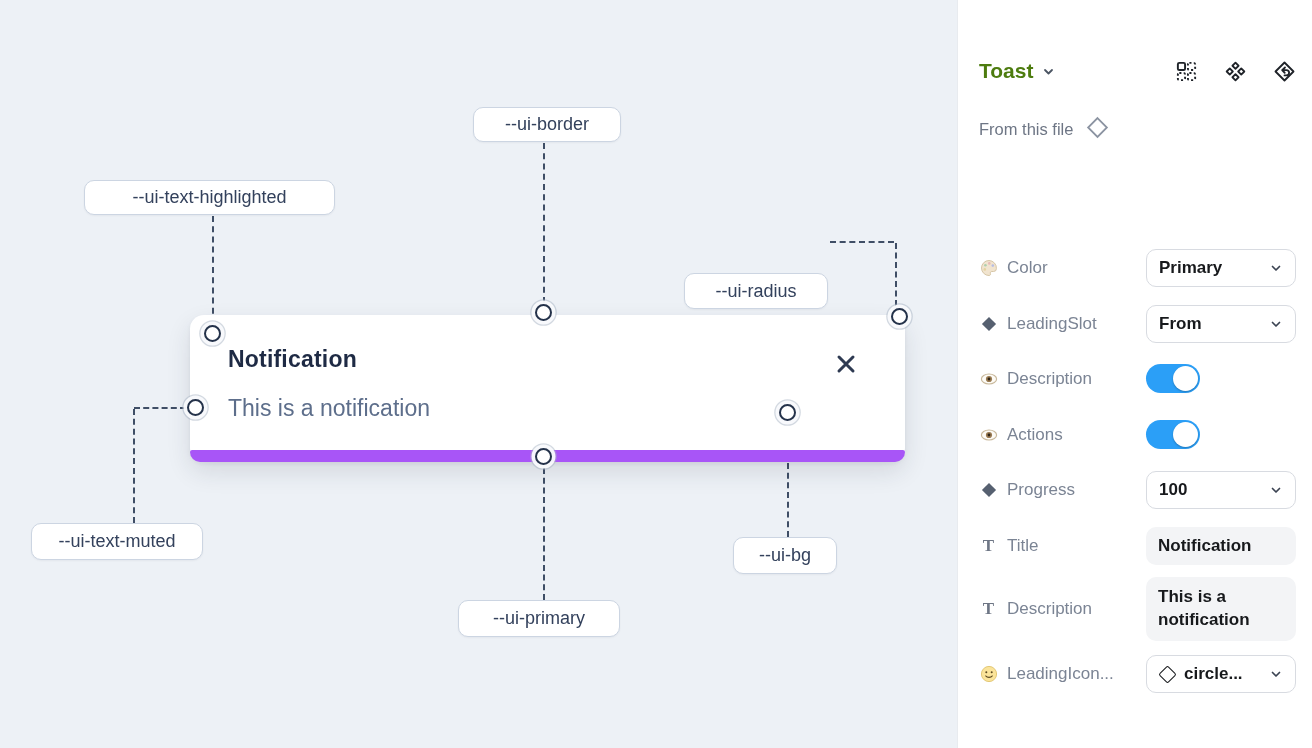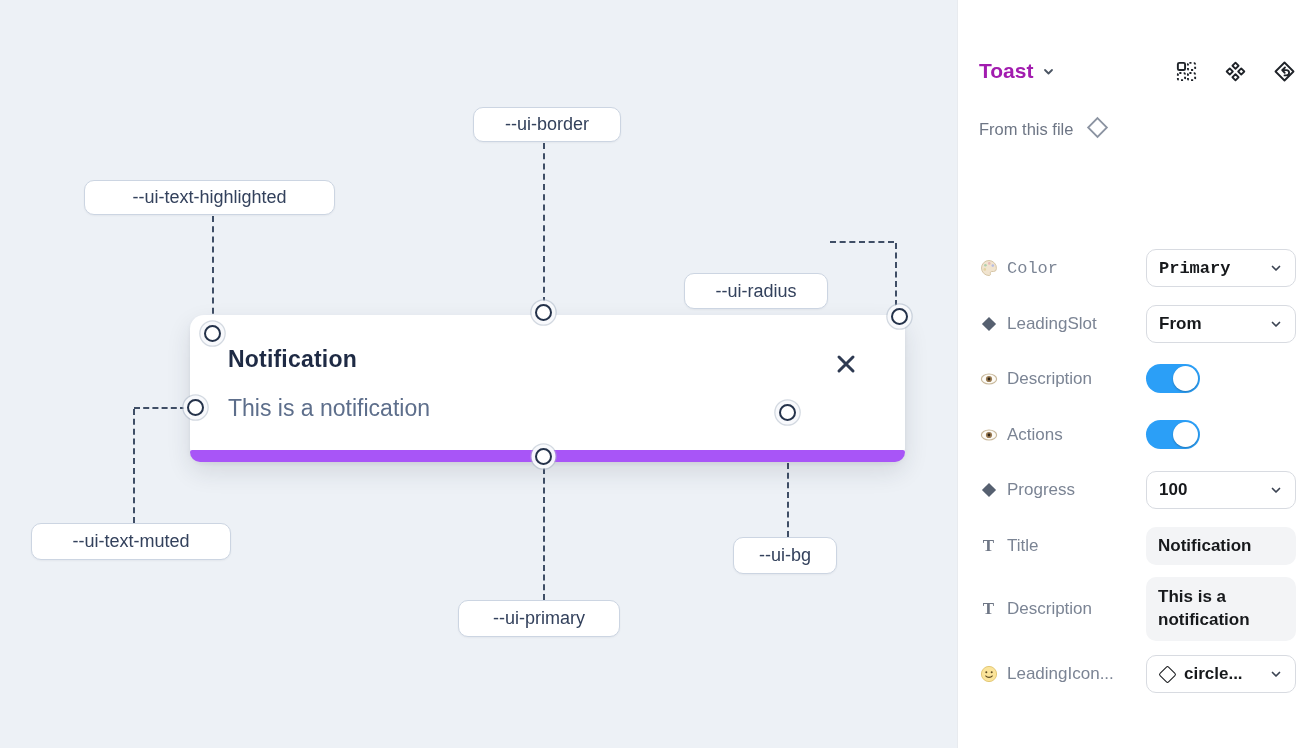--- a/index.html
+++ b/index.html
@@ -26,21 +26,21 @@
   .dash-h { position:absolute; height:0; border-top:2.4px dashed #3f4e66; }
 
   .dot { position:absolute; width:17px; height:17px; border:2.6px solid #24324a; background:#fff;
     border-radius:50%;
     box-shadow:0 0 0 3.5px rgba(250,251,253,.95), 0 0 0 4.8px rgba(168,179,196,.5); }
 
   
   .panel { position:absolute; left:957px; top:0; width:355px; height:748px; background:#ffffff; border-left:1px solid #e8ebef; }
 
   .panel-header { position:absolute; left:21px; top:56px; right:16px; height:30px; display:flex; align-items:center; }
-  .panel-title { font-size:21px; font-weight:700; color:#a21caf; }
+  .panel-title { font-size:21px; font-weight:700; color:#4d7c0f; }
   .panel-title-chevron { margin-left:9px; display:flex; }
   .panel-header-icons { margin-left:auto; display:flex; align-items:center; gap:26px; }
   .hdr-icon { width:23px; height:23px; display:flex; cursor:pointer; }
 
   .source-row { position:absolute; left:21px; top:115px; display:flex; align-items:center; gap:12px; }
   .source-label { font-size:16.5px; color:#6e7685; }
 
   .panel-desc { position:absolute; left:21px; top:161px; width:325px; font-size:17.5px; line-height:1.45; color:#0c1117; }
 
   .prop-row { position:absolute; left:21px; right:16px; display:flex; align-items:center; }
@@ -91,21 +91,21 @@
   <span class="dot" style="left:204px; top:325px;"></span>
   <span class="dot" style="left:535px; top:304px;"></span>
   <span class="dot" style="left:891px; top:308px;"></span>
   <span class="dot" style="left:187px; top:399px;"></span>
   <span class="dot" style="left:535px; top:448px;"></span>
   <span class="dot" style="left:779px; top:404px;"></span>
 
   <div class="pill" style="left:473px; top:107px; width:148px; height:35px;">--ui-border</div>
   <div class="pill" style="left:84px;  top:180px; width:251px; height:35px;">--ui-text-highlighted</div>
   <div class="pill" style="left:684px; top:226px; width:144px; height:36px;margin-top:47px;">--ui-radius</div>
-  <div class="pill" style="left:31px;  top:523px; width:200px; height:37px;">--ui-text-muted</div>
+  <div class="pill" style="left:31px;  top:523px; width:172px; height:37px;">--ui-text-muted</div>
   <div class="pill" style="left:458px; top:600px; width:162px; height:37px;">--ui-primary</div>
   <div class="pill" style="left:733px; top:537px; width:104px; height:37px;">--ui-bg</div>
 </div>
 
 <div class="panel">
 
   <div class="panel-header">
     <span class="panel-title">Toast</span>
     <span class="panel-title-chevron">
       <svg width="13" height="13" viewBox="0 0 13 13">
@@ -141,21 +141,21 @@
   <div class="source-row">
     <span class="source-label">From this file</span>
     <span>
       <svg width="25" height="25" viewBox="0 0 24 24" fill="none" stroke="#8b93a1" stroke-width="1.7">
           <path d="M12 3 L21 12 L12 21 L3 12 Z"></path>
         </svg>
     </span>
   </div>
 
 
-  <div class="prop-row" style="top:249px; height:38px;font-family:Liberation Mono, monospace;">
+  <div class="prop-row" style="top:249px; height:38px;">
     <span class="prop-label">
       <span class="prop-icon">
         <svg width="18" height="18" viewBox="0 0 18 18">
           <path d="M9 1.5 a7.5 7.5 0 1 0 0 15 c1.2 0 1.8-.8 1.4-1.9 -.4-1 .2-2.1 1.4-2.1 h1.7 a2.9 2.9 0 0 0 2.9-2.9 A7.6 7.6 0 0 0 9 1.5 Z" fill="#f1e4cf" stroke="#d6c5a6" stroke-width="1"></path>
           <circle cx="5.4" cy="6.2" r="1.3" fill="#aecfae"></circle>
           <circle cx="9.3" cy="4.4" r="1.3" fill="#e7b9b9"></circle>
           <circle cx="12.8" cy="6.6" r="1.3" fill="#b7bde4"></circle>
           <circle cx="4.8" cy="10.4" r="1.3" fill="#e4d3a0"></circle>
         </svg>
       </span>

